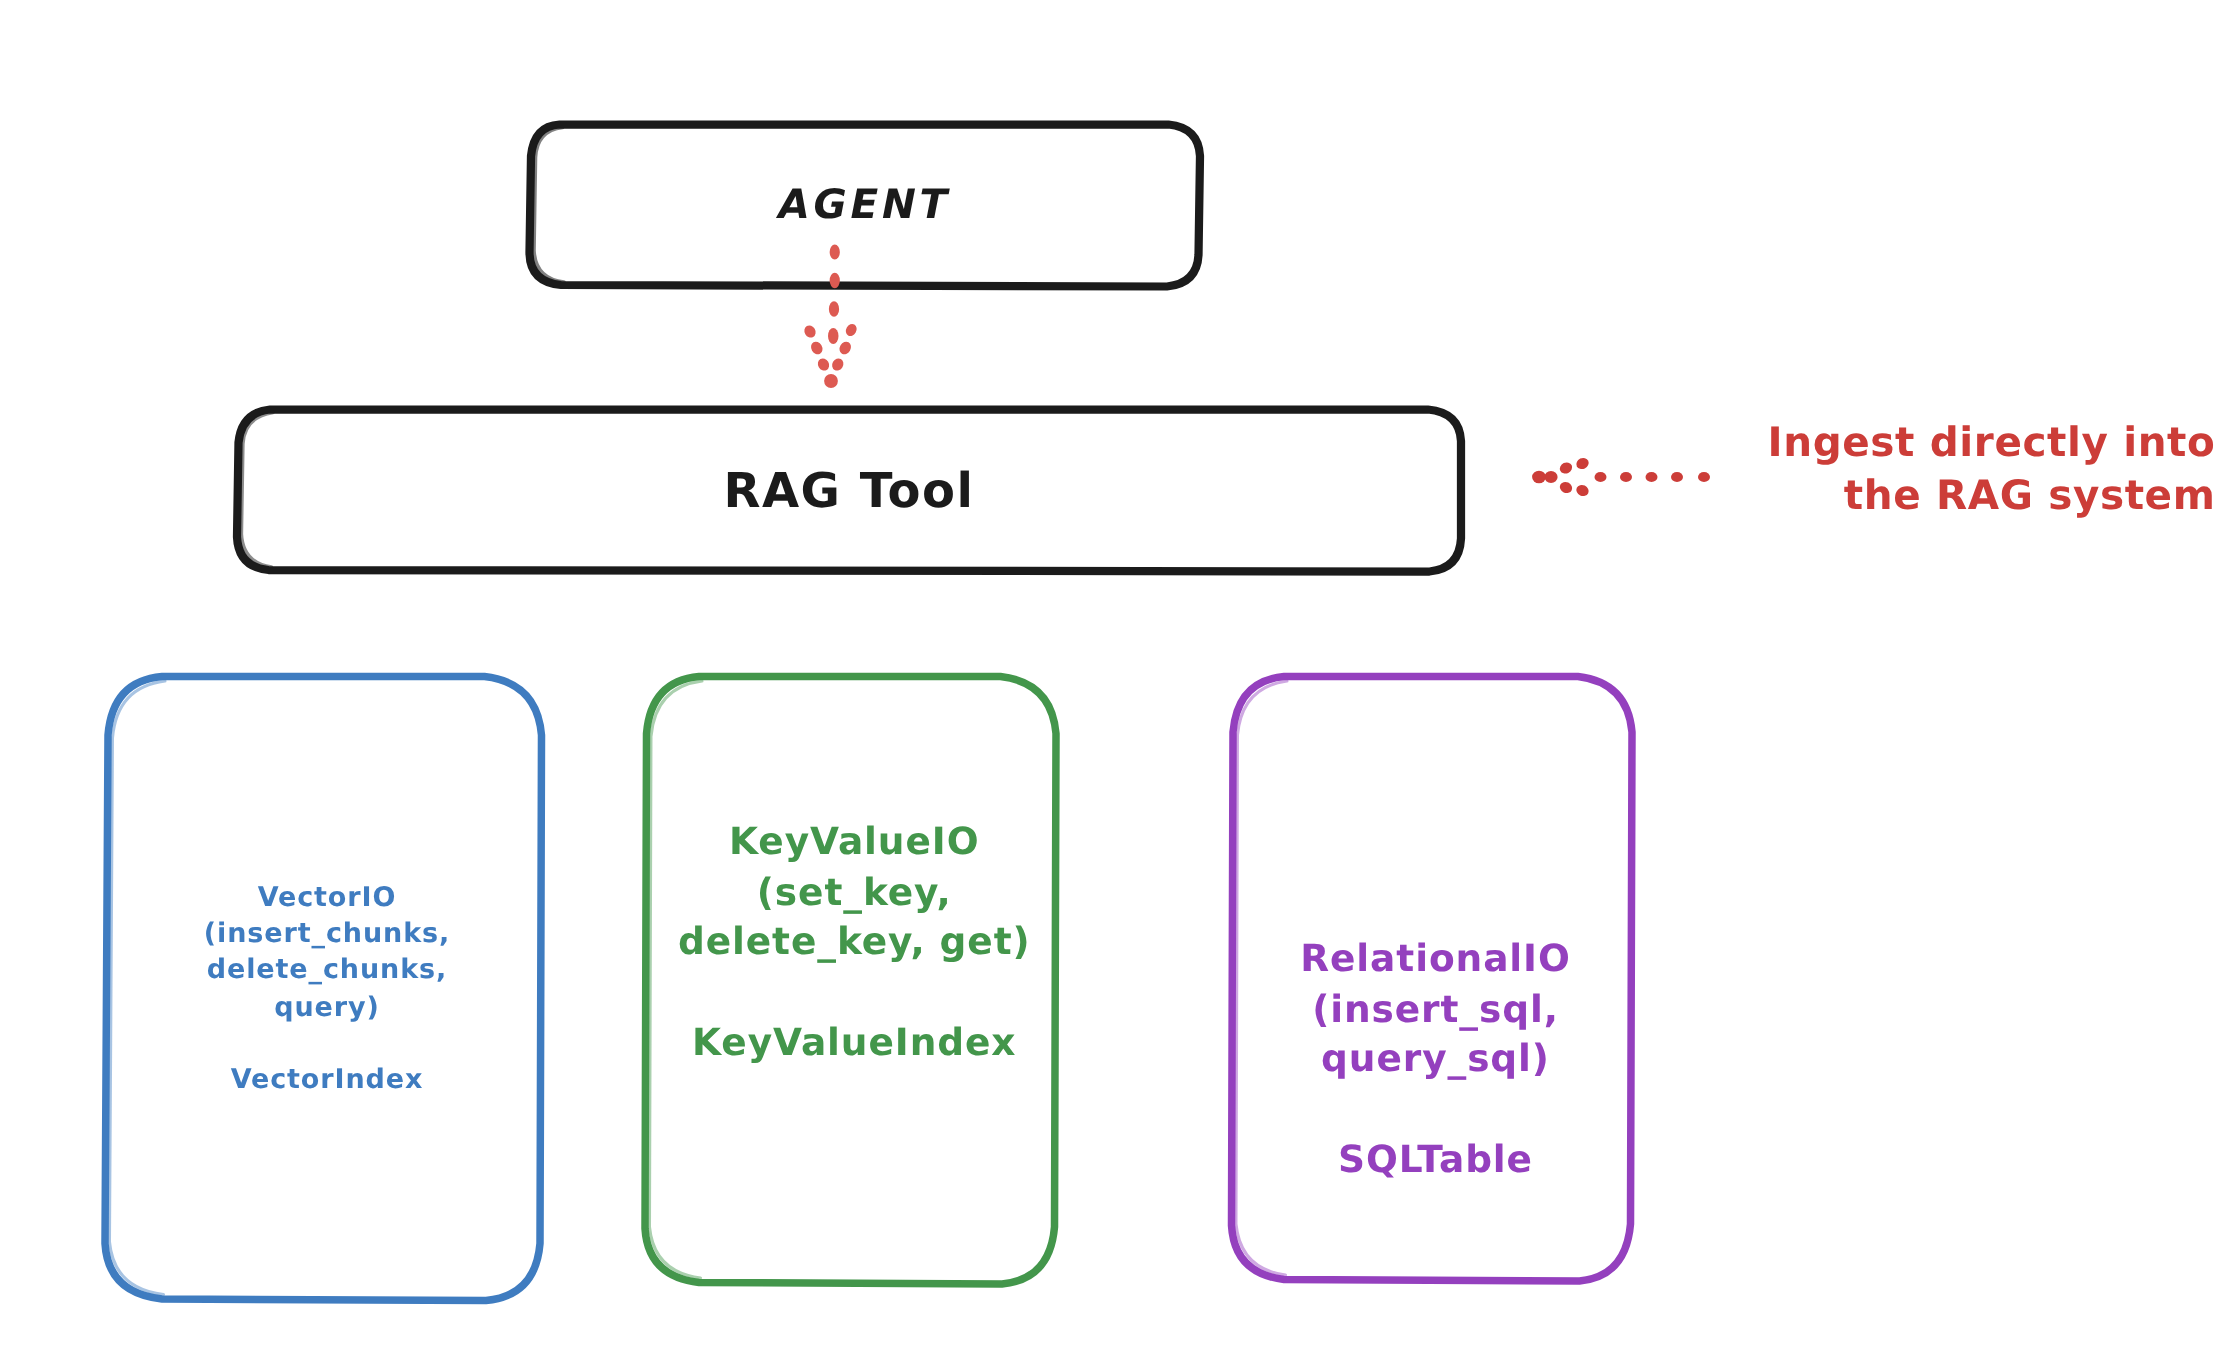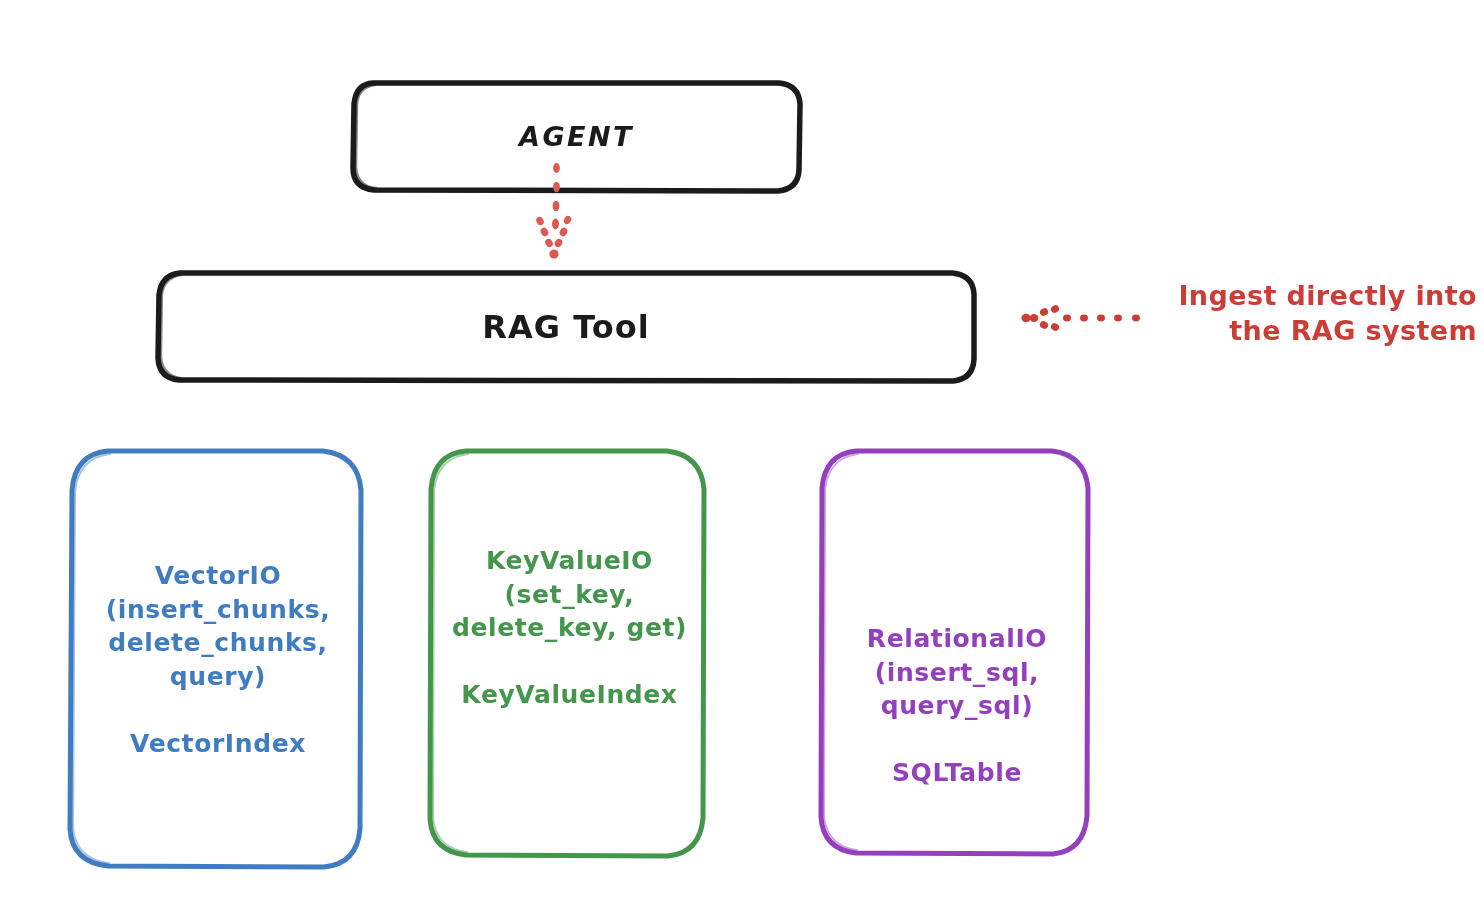--- a/index.html
+++ b/index.html
@@ -85,21 +85,21 @@
     height: 356px;
   }
   #relational-io-node {
     left: 787px;
     top: 450px;
     width: 276px;
     height: 512px;
     margin-left: 32px;
   }
 
-  #vector-io-node .label   { color: #3f7cc0; font-size: 25px; }
+  #vector-io-node .label   { color: #3f7cc0; font-size: 18px; }
   #key-value-io-node .label{ color: #43964b; font-size: 25px; }
   #relational-io-node .label{ color: #9440be; font-size: 25px; }
 
   .node.provider .label {
     font-family: "DejaVu Sans", sans-serif;
     font-weight: 600;
     line-height: 1.34;
     letter-spacing: 0.6px;
     padding: 0 4px;
   }

